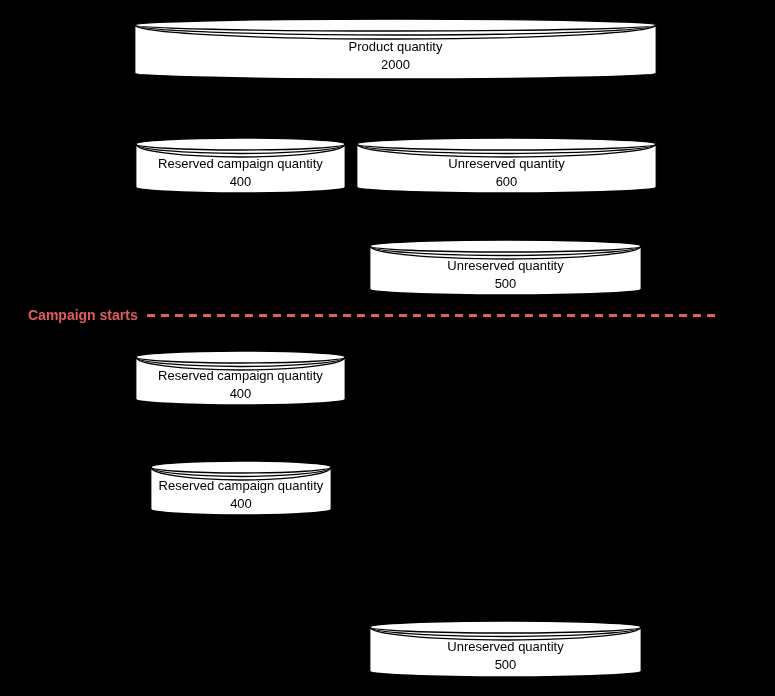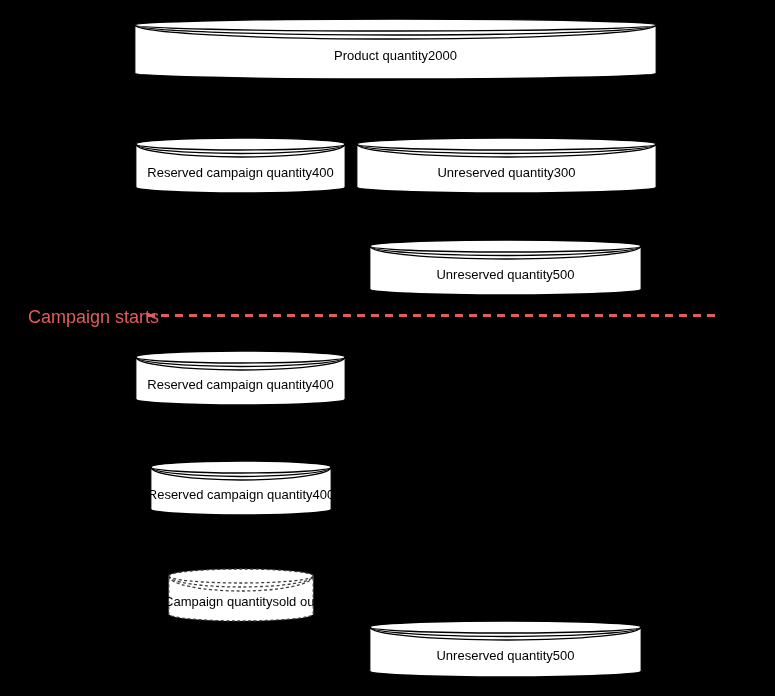--- a/index.html
+++ b/index.html
@@ -16,28 +16,28 @@
   }
   .canvas{position:absolute;inset:0;background:var(--bg);}
   .cyl{position:absolute;}
   .cyl svg{position:absolute;left:0;top:0;display:block;}
   .cyl-outer{fill:var(--fill);stroke:var(--stroke);stroke-width:1.3;}
   .cyl-arc{fill:none;stroke:var(--stroke);stroke-width:1.3;}
   svg.dashed .cyl-outer{stroke:var(--dashed-stroke);stroke-dasharray:3 2.5;}
   svg.dashed .cyl-arc{stroke:var(--dashed-stroke);stroke-dasharray:3 2.5;}
   .cyl-label{
     position:absolute;left:0;right:0;top:0;bottom:0;
-    display:flex;flex-direction:row;align-items:center;justify-content:center;
+    display:flex;flex-direction:column;align-items:center;justify-content:center;
     padding-top:14px;box-sizing:border-box;
     font-size:13px;line-height:18px;color:#000;text-align:center;
     pointer-events:none;white-space:nowrap;
   }
   .divider-label{
     position:absolute;left:28px;top:307px;
-    font-size:18px;font-weight:normal;color:var(--accent);white-space:nowrap;
+    font-size:14px;font-weight:bold;color:var(--accent);white-space:nowrap;
   }
   .divider-line{
     position:absolute;left:147px;top:314px;width:571px;height:3px;
     background:repeating-linear-gradient(90deg,var(--accent) 0 8px,transparent 8px 14px);
   }
 </style>
 </head>
 <body>
 
 <div class="canvas">
@@ -70,21 +70,21 @@
 
   <div class="cyl" style="left:356px;top:137px;width:301px;height:57px">
       <svg width="301" height="57" viewBox="0 0 301 57">
         <path class="cyl-outer" d="M 0.75 7 A 149.75 6 0 0 1 300.25 7 L 300.25 50 A 149.75 6 0 0 1 0.75 50 Z"></path>
         <path class="cyl-arc" d="M 0.75 7 A 149.75 6 0 0 0 300.25 7"></path>
         <path class="cyl-arc" d="M 0.75 7 A 149.75 9.5 0 0 0 300.25 7"></path>
         <path class="cyl-arc" d="M 0.75 7 A 149.75 13 0 0 0 300.25 7"></path>
       </svg>
     <div class="cyl-label">
       <span>Unreserved quantity</span>
-      <span>300</span>
+      <span>600</span>
     </div>
   </div>
 
   <div class="cyl" style="left:369px;top:239px;width:273px;height:57px">
       <svg width="273" height="57" viewBox="0 0 273 57">
         <path class="cyl-outer" d="M 0.75 7 A 135.75 6 0 0 1 272.25 7 L 272.25 50 A 135.75 6 0 0 1 0.75 50 Z"></path>
         <path class="cyl-arc" d="M 0.75 7 A 135.75 6 0 0 0 272.25 7"></path>
         <path class="cyl-arc" d="M 0.75 7 A 135.75 9.5 0 0 0 272.25 7"></path>
         <path class="cyl-arc" d="M 0.75 7 A 135.75 13 0 0 0 272.25 7"></path>
       </svg>
@@ -116,32 +116,20 @@
         <path class="cyl-arc" d="M 0.75 7 A 90.25 6 0 0 0 181.25 7"></path>
         <path class="cyl-arc" d="M 0.75 7 A 90.25 9.5 0 0 0 181.25 7"></path>
         <path class="cyl-arc" d="M 0.75 7 A 90.25 13 0 0 0 181.25 7"></path>
       </svg>
     <div class="cyl-label">
       <span>Reserved campaign quantity</span>
       <span>400</span>
     </div>
   </div>
 
-  <div class="cyl" style="left:168px;top:568px;width:146px;height:54px">
-      <svg width="146" height="54" viewBox="0 0 146 54" class="dashed">
-        <path class="cyl-outer" d="M 0.75 8 A 72.25 7 0 0 1 145.25 8 L 145.25 46 A 72.25 7 0 0 1 0.75 46 Z"></path>
-        <path class="cyl-arc" d="M 0.75 8 A 72.25 7 0 0 0 145.25 8"></path>
-        <path class="cyl-arc" d="M 0.75 8 A 72.25 11 0 0 0 145.25 8"></path>
-        <path class="cyl-arc" d="M 0.75 8 A 72.25 15 0 0 0 145.25 8"></path>
-      </svg>
-    <div class="cyl-label">
-      <span>Campaign quantity</span>
-      <span>sold out</span>
-    </div>
-  </div>
 
   <div class="cyl" style="left:369px;top:620px;width:273px;height:58px">
       <svg width="273" height="58" viewBox="0 0 273 58">
         <path class="cyl-outer" d="M 0.75 7 A 135.75 6 0 0 1 272.25 7 L 272.25 51 A 135.75 6 0 0 1 0.75 51 Z"></path>
         <path class="cyl-arc" d="M 0.75 7 A 135.75 6 0 0 0 272.25 7"></path>
         <path class="cyl-arc" d="M 0.75 7 A 135.75 9.5 0 0 0 272.25 7"></path>
         <path class="cyl-arc" d="M 0.75 7 A 135.75 13 0 0 0 272.25 7"></path>
       </svg>
     <div class="cyl-label">
       <span>Unreserved quantity</span>

